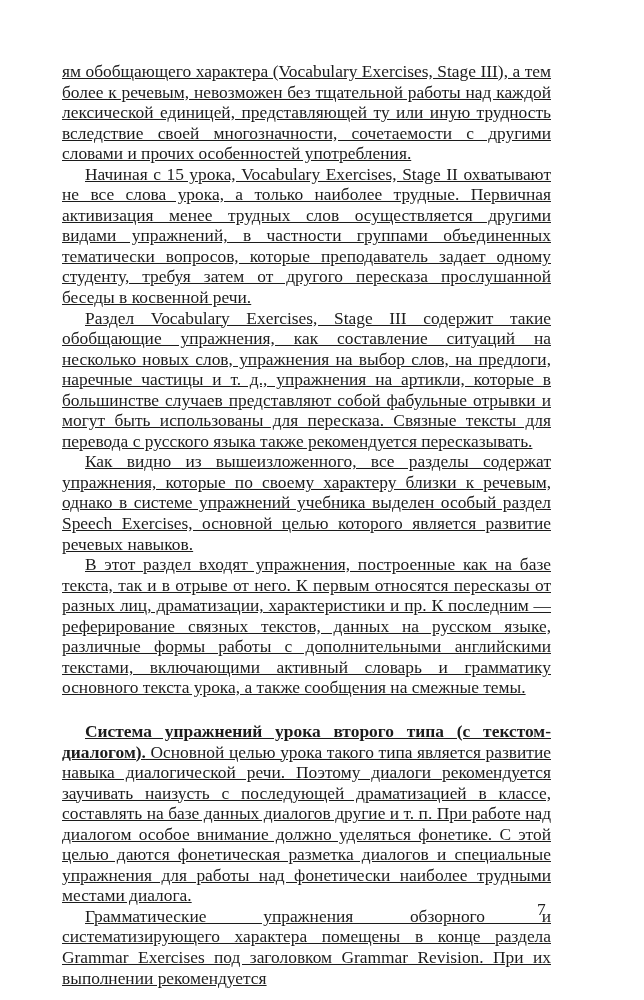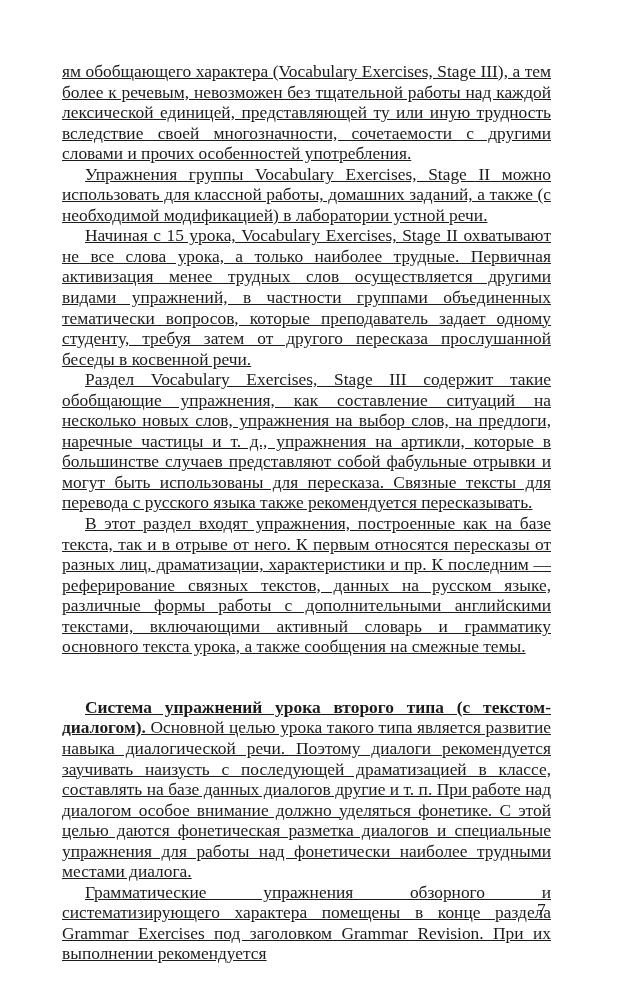--- a/index.html
+++ b/index.html
@@ -27,42 +27,42 @@
   }
   .para {
     margin: 0;
     text-indent: 23px;
     text-decoration: underline;
   }
   .para.first {
     text-indent: 0;
   }
   .para.section-start {
-    margin-top: 40px;
+    margin-top: 23px;
   }
   .heading-run {
     font-weight: bold;
     word-spacing: 1px;
   }
   .page-number {
     position: absolute;
     left: 537px;
     top: 899px;
     font-size: 17.4px;
     line-height: 20px;
     font-family: "Liberation Serif", "DejaVu Serif", serif;
     color: #1c1c1c;
   }
 </style>
 </head>
 <body>
 
 <div class="page-text">
   <p class="para first">ям обобщающего характера (Vocabulary Exercises, Stage III), а тем более к речевым, невозможен без тщательной работы над каждой лексической единицей, представляющей ту или иную трудность вследствие своей многозначности, сочетаемости с другими словами и прочих особенностей употребления.</p>
-  <p class="para">Упражнения группы Vocabulary Exercises, Stage II можно использовать для классной работы, домашних заданий, а также (с необходимой модификацией) в лаборатории устной речи.</p>
   <p class="para">Начиная с 15 урока, Vocabulary Exercises, Stage II охватывают не все слова урока, а только наиболее трудные. Первичная активизация менее трудных слов осуществляется другими видами упражнений, в частности группами объединенных тематически вопросов, которые преподаватель задает одному студенту, требуя затем от другого пересказа прослушанной беседы в косвенной речи.</p>
   <p class="para">Раздел Vocabulary Exercises, Stage III содержит такие обобщающие упражнения, как составление ситуаций на несколько новых слов, упражнения на выбор слов, на предлоги, наречные частицы и т. д., упражнения на артикли, которые в большинстве случаев представляют собой фабульные отрывки и могут быть использованы для пересказа. Связные тексты для перевода с русского языка также рекомендуется пересказывать.</p>
+  <p class="para">Как видно из вышеизложенного, все разделы содержат упражнения, которые по своему характеру близки к речевым, однако в системе упражнений учебника выделен особый раздел Speech Exercises, основной целью которого является развитие речевых навыков.</p>
   <p class="para">В этот раздел входят упражнения, построенные как на базе текста, так и в отрыве от него. К первым относятся пересказы от разных лиц, драматизации, характеристики и пр. К последним — реферирование связных текстов, данных на русском языке, различные формы работы с дополнительными английскими текстами, включающими активный словарь и грамматику основного текста урока, а также сообщения на смежные темы.</p>
   <p class="para section-start"><span class="heading-run">Система упражнений урока второго типа (с текстом-диалогом).</span><span> Основной целью урока такого типа является развитие навыка диалогической речи. Поэтому диалоги рекомендуется заучивать наизусть с последующей драматизацией в классе, составлять на базе данных диалогов другие и т. п. При работе над диалогом особое внимание должно уделяться фонетике. С этой целью даются фонетическая разметка диалогов и специальные упражнения для работы над фонетически наиболее трудными местами диалога.</span></p>
   <p class="para">Грамматические упражнения обзорного и систематизирующего характера помещены в конце раздела Grammar Exercises под заголовком Grammar Revision. При их выполнении рекомендуется</p>
 </div>
 
 <div class="page-number">7</div>
 
 </body></html>

